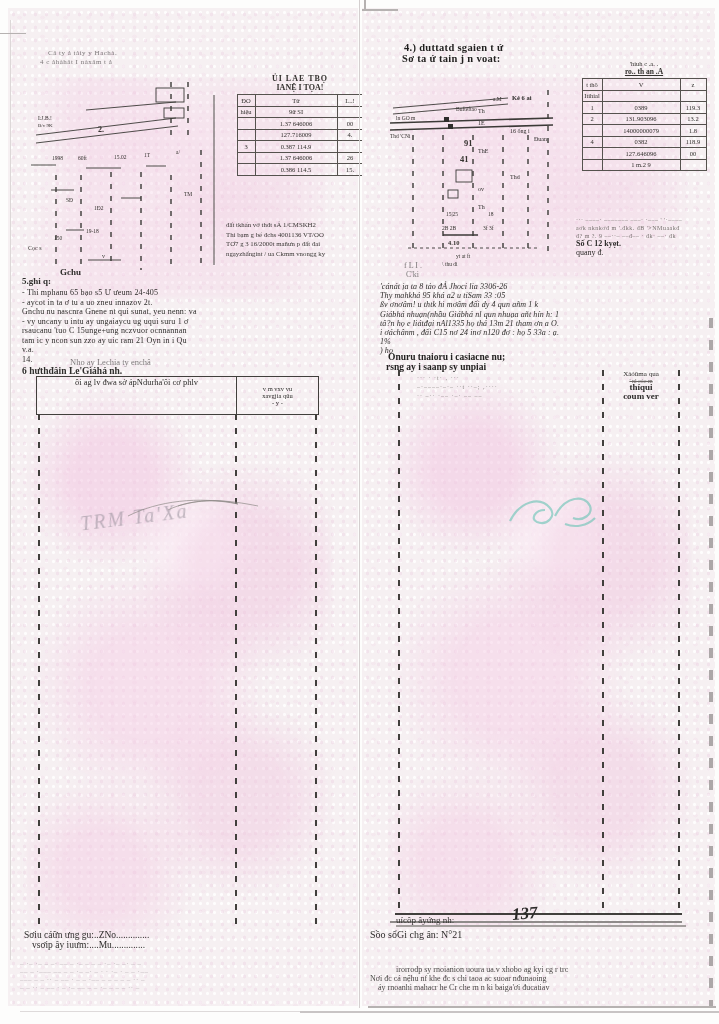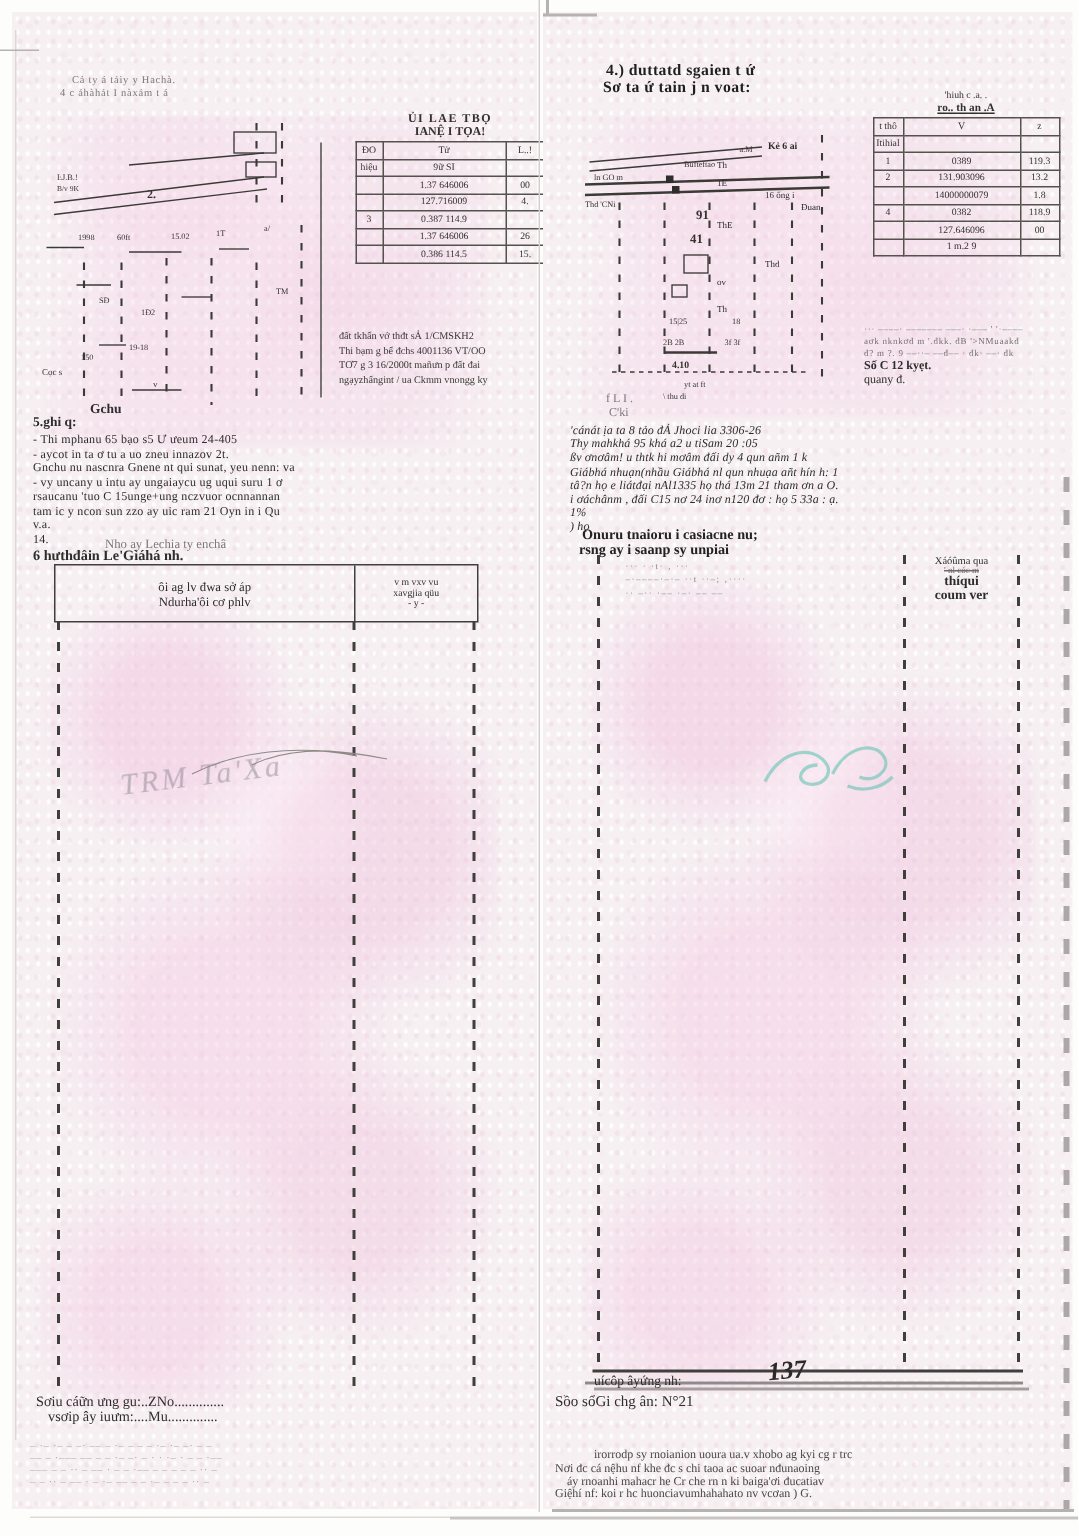--- a/index.html
+++ b/index.html
@@ -30,21 +30,21 @@
   .fs8{font-size:8px;} .fs85{font-size:8.5px;} .fs9{font-size:9px;} .fs95{font-size:9.5px;}
   .fs10{font-size:10px;} .fs105{font-size:10.5px;}
   .vdash{position:absolute;width:1.8px;background:repeating-linear-gradient(#413f3c 0 6px, transparent 6px 14px);}
   .hline{position:absolute;height:1.5px;background:#413f3c;}
   .gline{position:absolute;background:#b6b2b1;}
   table.coord{border-collapse:collapse;table-layout:fixed;margin:2px auto 0 auto;}
   table.coord td{border:1px solid #55524e;font-size:6.5px;height:10.5px;padding:0 1px;
                  text-align:center;white-space:nowrap;overflow:hidden;color:#33312e;}
   .coordTitle{ text-align:center;color:#33312e;}
   .hdrBox{position:absolute;border:1.6px solid #413f3c;display:flex;}
-  .hdrBox .c1{border-right:1.6px solid #413f3c;display:flex;flex-direction:column;
+  .hdrBox .c1{border-right:1.6px solid #413f3c;display:flex;flex-direction:row;
               justify-content:center;text-align:center;font-family:Liberation Serif, serif;}
   .hdrBox .c2{flex:1;display:flex;flex-direction:column;justify-content:center;text-align:center;}
   .lines8 div{line-height:9.5px;font-size:8px;letter-spacing:.2px;}
   .linesR div{line-height:9.2px;font-size:8px;letter-spacing:.1px;}
   .warn div{line-height:8.8px;font-size:8px;color:#4a4846;}
   .warn div:nth-child(1){margin-left:26px;}
   .warn div:nth-child(3){margin-left:8px;font-family:Liberation Serif, serif;}
   .fpara div{line-height:8px;font-size:7px;color:#b5adb1;letter-spacing:.5px;}
   .scrib div{line-height:9px;font-size:6px;color:#8b8785;letter-spacing:1px;}
   .annL div{line-height:9.6px;font-size:6.8px;color:#3a3835;}
@@ -324,21 +324,21 @@
           <div>đ? m ?. 9 ––··– ––đ–– · đk· ––· đk</div>
         </div>
       <div class="t" style="position:static;font-size:8px;font-weight:bold;">Số C 12 kyẹt.</div>
       <div class="t" style="position:static;font-size:8px;">quany đ.</div>
     </div>
 
     <div class="t fs8 faint" style="left:42px;top:254px;">f L I .</div>
     <div class="t fs8 faint" style="left:44px;top:263px;">C'ki</div>
     <div class="linesR" style="position:absolute;left:18px;top:274px;width:335px;font-style:italic;">
         <div>'cánát ịa ta 8 tảo đẢ Jhoci lia 3306-26</div>
-        <div>Thy mahkhá 95 khá a2 u tiSam 20 :05</div>
+        <div>Thy mahkhá 95 khá a2 u tiSam 33 :05</div>
         <div>ßv ơnơâm! u thtk hi mơâm đấi dy 4 qun añm 1 k</div>
         <div>Giábhá nhuạn(nhầu Giábhá nl qun nhuạa añt hín h: 1</div>
         <div>tâ?n họ e liátđại nAl1335 họ thá 13m 21 tham ơn a O.</div>
         <div>i ơáchânm , đấi C15 nơ 24 inơ n120 đơ : họ 5 33a : ạ.</div>
         <div>1%</div>
         <div>) họ</div>
       </div>
 
     <div class="t b fs95" style="left:26px;top:344px;color:#232221;">Onuru tnaioru i casiacne nu;</div>
     <div class="t b fs95" style="left:24px;top:354px;color:#232221;">rsng ay i saanp sy unpiai</div>
@@ -368,21 +368,20 @@
       </g>
     </svg>
 
     <div class="t fs9" style="left:34px;top:908px;">uícôp âyứng nh:</div>
     <div class="hand" style="left:150px;top:896px;">137</div>
     <div class="t fs10" style="left:8px;top:922px;">Sồo sổGi chg ân: N°21</div>
     <div class="warn" style="position:absolute;left:8px;top:958px;width:342px;">
         <div>irorrodp sy rnoianion uoura ua.v xhobo ag   kyi cg r trc</div>
         <div>Nơi đc cá nệhu nf khe đc s chi taoa ac  suoar nđunaoing</div>
         <div>áy rnoanhi mahacr he Cr che rn n ki baiga'ơi đucatiav</div>
-        <div>Giệhí nf: koi r hc huonciavumhahahato nv vcơan ) G.</div>
       </div>
 
     <div class="gline" style="left:347px;top:310px;width:4px;height:690px;background:repeating-linear-gradient(rgba(160,155,155,.85) 0 10px, transparent 10px 22px);"></div>
     <div class="gline" style="left:0px;top:1px;width:36px;height:2px;"></div>
   </div>
 
   <div class="gline" style="left:359px;top:0;width:1px;height:1008px;background:#d4cfcf;"></div>
   <div class="gline" style="left:0;top:33px;width:26px;height:1px;"></div>
   <div class="gline" style="left:364px;top:0;width:2px;height:10px;"></div>
   <div class="gline" style="left:368px;top:1006px;width:348px;height:2px;"></div>

